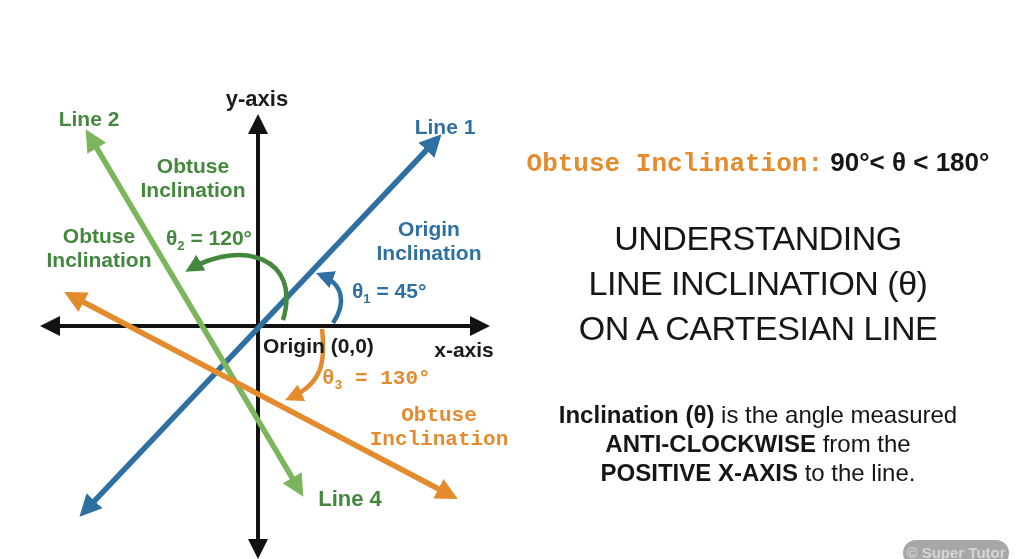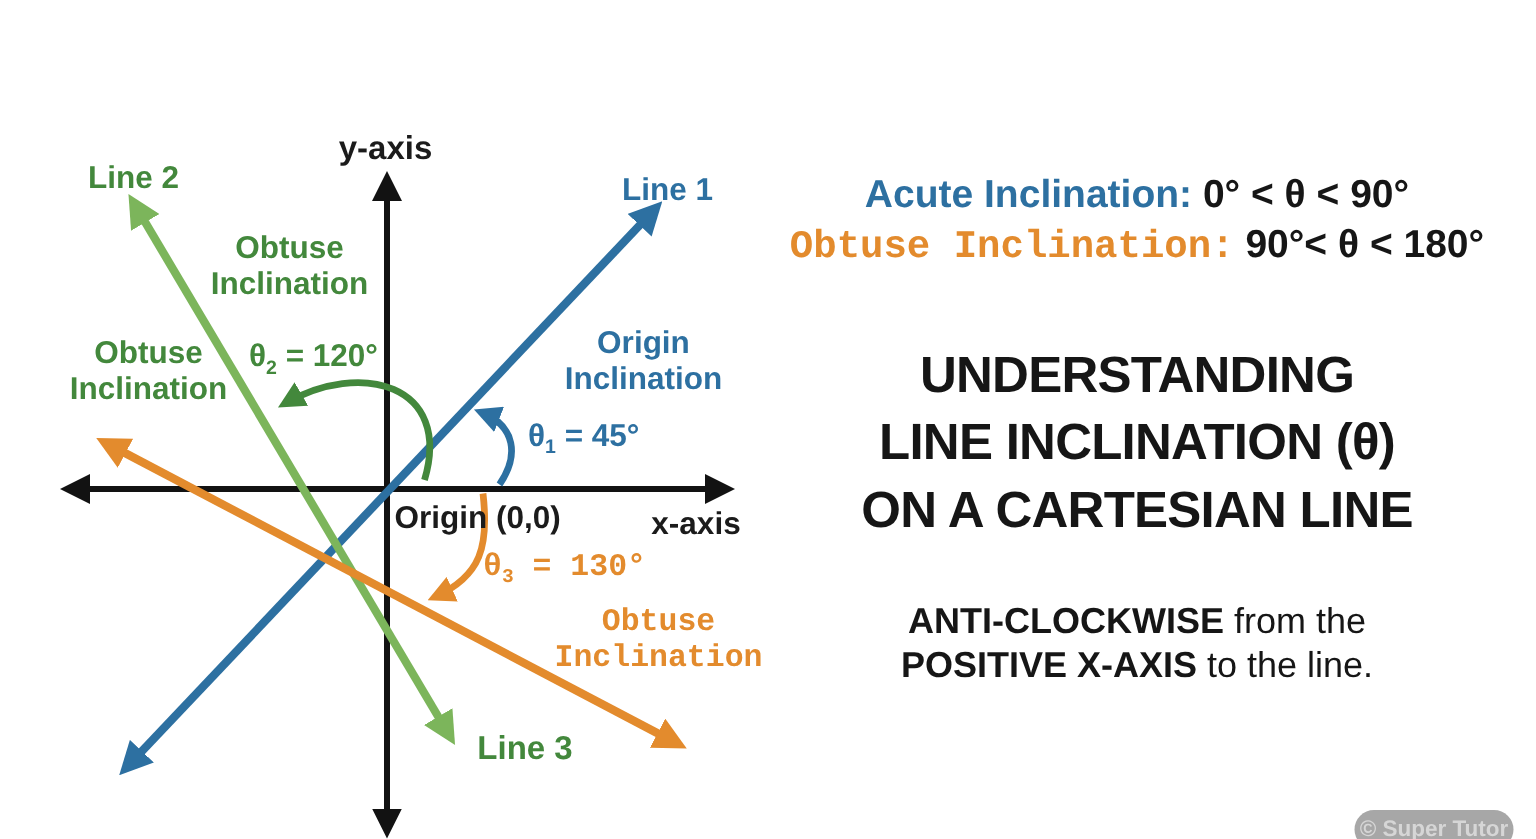--- a/index.html
+++ b/index.html
@@ -36,22 +36,22 @@
   .orange { color:var(--orange);font-family:Liberation Mono, monospace; }
   .angle sub { font-size:13px; vertical-align:-5px; }
 
   .right-panel { position:absolute; left:505px; top:0; width:506px; height:559px; }
   .def-line { position:absolute; width:100%; text-align:center;
               font-size:26px; font-weight:bold; white-space:nowrap; }
   .def-acute  { top:82px; }
   .def-obtuse { top:115px; }
   .def-line .val { color:#161616; }
 
-  .main-title { position:absolute; top:196px; width:100%; text-align:center;
-                font-size:34px; line-height:45px; font-weight:bold;
+  .main-title { position:absolute; top:184px; width:100%; text-align:center;
+                font-size:34px; line-height:45px; font-weight:normal;
                 letter-spacing:-0.5px; color:#161616; }
   .desc { position:absolute; top:368px; width:100%; text-align:center;
           font-size:24px; line-height:29px; color:#161616; }
   .desc .b { font-weight:bold; }
 
   .watermark {
     position:absolute; left:903px; top:508px; width:106px; height:26px;
     border-radius:13px; background:var(--watermark-bg);
     color:var(--watermark-text); font-size:15px; font-weight:bold;
     line-height:26px; text-align:center; white-space:nowrap;
@@ -92,54 +92,51 @@
     <path class="arc arc2" d="M 283 288 C 302 224 240 208 190 237" marker-end="url(#ah-gdark)"></path>
     <path class="arc arc3" d="M 322 297 C 326 332 321 352 290 366" marker-end="url(#ah-orange)"></path>
   </svg>
 
   <div class="lbl black" style="left:257px; top:55px; font-size:22px;">y-axis</div>
   <div class="lbl black" style="left:464px; top:306px;">x-axis</div>
   <div class="lbl black left-anchor" style="left:263px; top:302px;">Origin (0,0)</div>
 
   <div class="lbl blue" style="left:445px; top:83px;">Line 1</div>
   <div class="lbl green" style="left:89px; top:75px;">Line 2</div>
-  <div class="lbl green" style="left:350px; top:455px; font-size:22px;">Line 3</div>
+  <div class="lbl green" style="left:350px; top:455px; font-size:22px;">Line 4</div>
 
   <div class="lbl green" style="left:193px; top:122px;">Obtuse
 Inclination</div>
   <div class="lbl green" style="left:99px; top:192px;">Obtuse
 Inclination</div>
   <div class="lbl blue" style="left:429px; top:185px;">Origin
 Inclination</div>
   <div class="lbl orange" style="left:439px; top:372px;">Obtuse
 Inclination</div>
 
   <div class="lbl blue left-anchor angle" style="left:352px; top:247px;"><span>θ</span><sub>1</sub><span> = 45°</span></div>
 
   <div class="lbl green left-anchor angle" style="left:166px; top:194px;"><span>θ</span><sub>2</sub><span> = 120°</span></div>
 
   <div class="lbl orange left-anchor angle" style="left:322px; top:335px;"><span>θ</span><sub>3</sub><span> = 130°</span></div>
 
   <div class="right-panel">
 
-    <div class="def-line def-acute">
-      <span class="blue">Acute Inclination:</span>
-      <span class="val">0° &lt; θ &lt; 90°</span>
-    </div>
     <div class="def-line def-obtuse">
       <span class="orange">Obtuse Inclination:</span>
       <span class="val">90°&lt; θ &lt; 180°</span>
     </div>
 
     <div class="main-title">
       <div>UNDERSTANDING</div>
       <div>LINE INCLINATION (θ)</div>
       <div>ON A CARTESIAN LINE</div>
     </div>
 
     <div class="desc">
+      <div><span class="b">Inclination (θ)</span><span> is the angle measured</span></div>
       <div><span class="b">ANTI-CLOCKWISE</span><span> from the</span></div>
       <div><span class="b">POSITIVE X-AXIS</span><span> to the line.</span></div>
     </div>
   </div>
 
   <div class="watermark">© Super Tutor</div>
 </div>
 
 </body></html>

